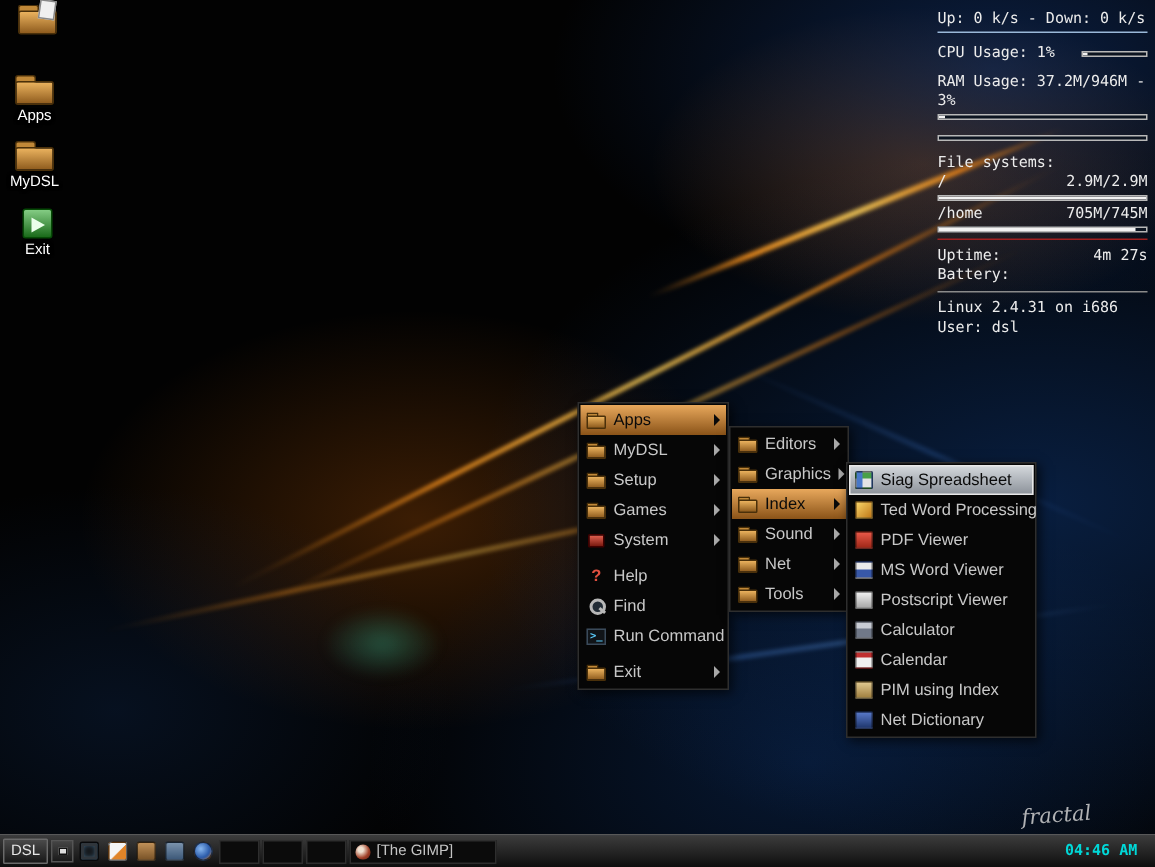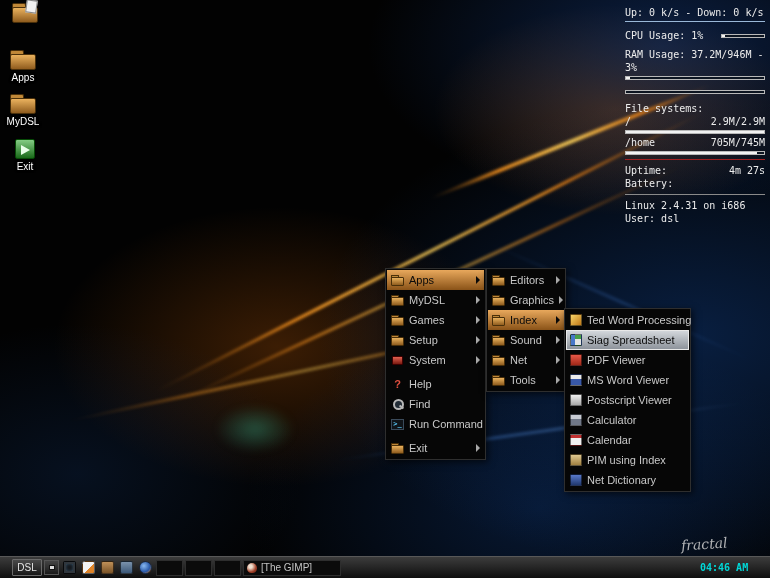--- a/index.html
+++ b/index.html
@@ -68,21 +68,21 @@
       color:#c8c8c8;font-size:11px;cursor:pointer;white-space:nowrap;}
   .mi-label{flex:1;}
   .mi-arrow{width:0;height:0;border-top:4px solid transparent;border-bottom:4px solid transparent;
       border-left:4px solid #a8a8a8;}
   .hl-orange{background:linear-gradient(#e8a85c,#8a5318);color:#0a0a0a;}
   .hl-orange .mi-arrow{border-left-color:#0a0a0a;}
   .hl-silver{background:linear-gradient(#d6dade,#8a9098);color:#0a0a0a;
       outline:1px solid #e8e8e8;outline-offset:-1px;}
   .menu-sep{height:4px;}
   .menu-root{left:385px;top:268px;width:101px;}
-  .menu-apps{left:486px;top:268px;width:80px;}
+  .menu-apps{left:486px;top:284px;width:80px;}
   .menu-office{left:564px;top:308px;width:127px;}
 
   .mi-icon{width:13px;height:11px;flex:0 0 13px;position:relative;}
   .i-folder::before{content:"";position:absolute;left:0;top:0;width:6px;height:3px;
       background:#c08838;border:1px solid #4a300a;border-bottom:0;border-radius:1px 1px 0 0;}
   .i-folder::after{content:"";position:absolute;left:0;top:2px;right:0;bottom:0;
       background:linear-gradient(#eab25e,#8f5c1e);border:1px solid #4a300a;border-radius:1px;}
   .i-system::after{content:"";position:absolute;inset:1px;background:linear-gradient(#e06050,#7a1a10);
       border:1px solid #400000;border-radius:1px;}
   .i-help{display:flex;align-items:center;justify-content:center;}
@@ -102,21 +102,21 @@
   .i-msword{background:linear-gradient(#eaeaea 0 45%,#3858a8 45%);}
   .i-ps{background:linear-gradient(#f0f0f0,#a8a8a8);}
   .i-calc{background:linear-gradient(#c8ccd4 0 40%,#707888 40%);}
   .i-cal{background:linear-gradient(#c03030 0 35%,#f0f0f0 35%);}
   .i-sqlite{background:linear-gradient(#4a7a8a,#1a3a4a);}
   .i-pim{background:linear-gradient(#e0c890,#a08040);}
   .i-dict{background:linear-gradient(#5878c8,#20386e);}
 
   
   .taskbar{position:absolute;left:0;right:0;bottom:0;height:22px;display:flex;align-items:center;
-      gap:2px;padding:0 12px;background:linear-gradient(#3c3c3c,#0e0e0e);border-top:1px solid #585858;}
+      gap:2px;padding:0 2px;background:linear-gradient(#3c3c3c,#0e0e0e);border-top:1px solid #585858;}
   .tb-start{width:30px;height:17px;display:flex;align-items:center;justify-content:center;
       color:#e6e6e6;font-size:10px;background:linear-gradient(#4a4a4a,#181818);
       border:1px solid #6a6a6a;border-radius:1px;cursor:pointer;}
   .tb-mini{width:15px;height:15px;background:linear-gradient(#444,#1a1a1a);border:1px solid #555;
       display:flex;align-items:center;justify-content:center;cursor:pointer;}
   .tb-mini i{display:block;width:6px;height:5px;background:#ddd;border:1px solid #111;}
   .tb-launch{width:17px;height:17px;display:flex;align-items:center;justify-content:center;cursor:pointer;}
   .li{width:13px;height:13px;border-radius:2px;border:1px solid rgba(0,0,0,.6);}
   .li-term{background:#15181c;box-shadow:inset 0 0 0 2px #30363c, inset 0 0 4px #6ab0e0;}
   .li-edit{background:linear-gradient(135deg,#f4f4f4 55%,#e08428 55%);}
@@ -216,26 +216,26 @@
       <span class="mi-label">Apps</span>
       <span class="mi-arrow"></span>
     </div>
     <div class="menu-item">
       <span class="mi-icon i-folder"></span>
       <span class="mi-label">MyDSL</span>
       <span class="mi-arrow"></span>
     </div>
     <div class="menu-item">
       <span class="mi-icon i-folder"></span>
+      <span class="mi-label">Setup</span>
+      <span class="mi-arrow"></span>
+    </div>
+    <div class="menu-item">
+      <span class="mi-icon i-folder"></span>
       <span class="mi-label">Games</span>
-      <span class="mi-arrow"></span>
-    </div>
-    <div class="menu-item">
-      <span class="mi-icon i-folder"></span>
-      <span class="mi-label">Setup</span>
       <span class="mi-arrow"></span>
     </div>
     <div class="menu-item">
       <span class="mi-icon i-system"></span>
       <span class="mi-label">System</span>
       <span class="mi-arrow"></span>
     </div>
     <div class="menu-sep"></div>
     <div class="menu-item">
       <span class="mi-icon i-help"></span>
@@ -284,27 +284,27 @@
       <span class="mi-arrow"></span>
     </div>
     <div class="menu-item">
       <span class="mi-icon i-folder"></span>
       <span class="mi-label">Tools</span>
       <span class="mi-arrow"></span>
     </div>
   </div>
 
   <div class="menu menu-office">
-    <div class="menu-item">
-      <span class="app-icon i-ted"></span>
-      <span class="mi-label">Ted Word Processing</span>
-    </div>
     <div class="menu-item hl-silver">
       <span class="app-icon i-siag"></span>
       <span class="mi-label">Siag Spreadsheet</span>
+    </div>
+    <div class="menu-item">
+      <span class="app-icon i-ted"></span>
+      <span class="mi-label">Ted Word Processing</span>
     </div>
     <div class="menu-item">
       <span class="app-icon i-pdf"></span>
       <span class="mi-label">PDF Viewer</span>
     </div>
     <div class="menu-item">
       <span class="app-icon i-msword"></span>
       <span class="mi-label">MS Word Viewer</span>
     </div>
     <div class="menu-item">

